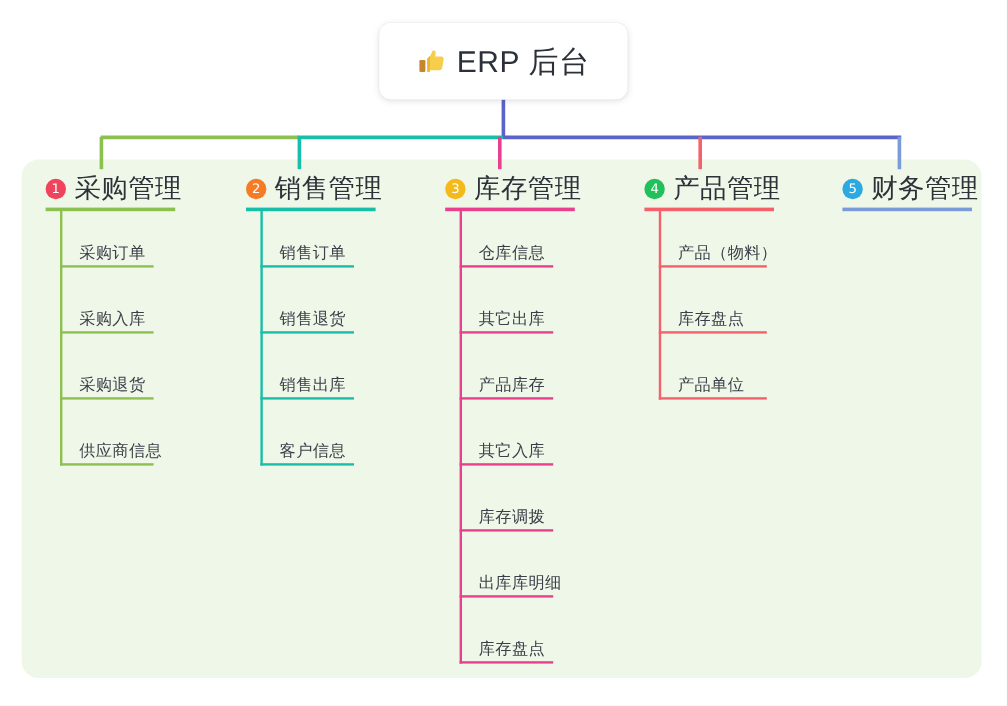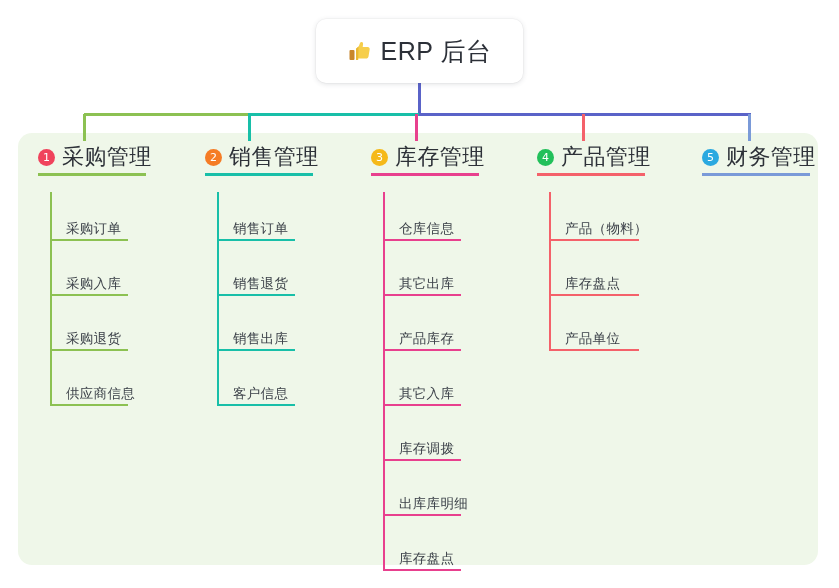--- a/index.html
+++ b/index.html
@@ -72,21 +72,21 @@
   }
   .head-rule{
     position:absolute;
     left:0;top:30px;
     height:3px;
   }
 
   
   .children{
     position:relative;
-    margin-top:21px;
+    margin-top:3px;
   }
   .spine{
     position:absolute;
     left:12px;top:0;width:2px;
   }
   .leaf{
     position:relative;
     height:55px;
   }
   .leaf-text{

